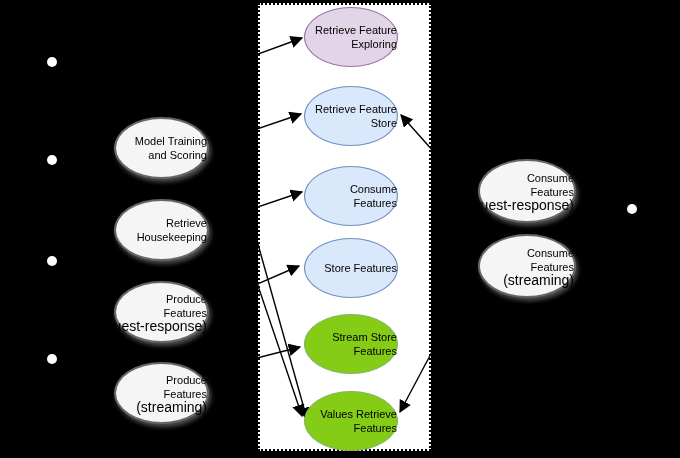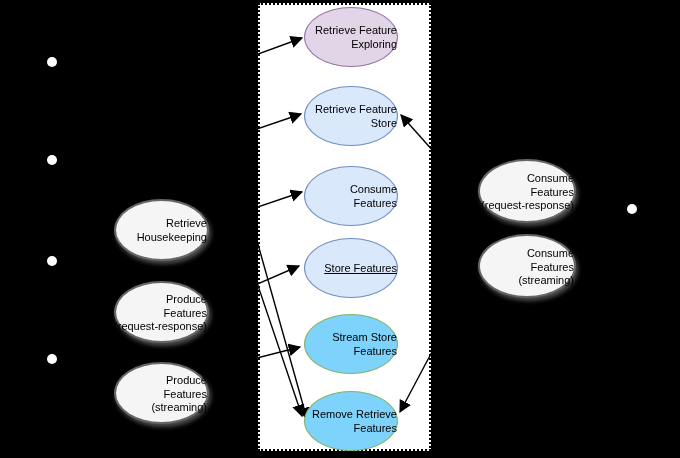--- a/index.html
+++ b/index.html
@@ -29,29 +29,29 @@
     position:absolute;
     border-radius:50%;
     display:flex;flex-direction:column;
     align-items:flex-end;justify-content:center;
     text-align:center;
     font-size:11px;line-height:14px;
     z-index:3;
     box-sizing:border-box;
   }
   .ell span{display:block;white-space:nowrap;}
-  .ell .sub{font-size:11px;line-height:12px;}
+  .ell .sub{font-size:14px;line-height:12px;}
   .gray{
     background:#F5F5F5;
     border:2px solid #666666;
     box-shadow:2px 3px 4px rgba(140,140,140,0.55);
   }
   .purple{background:#E1D5E7;border:1.5px solid #9673A6;}
   .blue{background:#DAE8FC;border:1.5px solid #6C8EBF;}
-  .green{background:#7dd3fc;border:1.5px solid #82B366;}
+  .green{background:#84cc16;border:1.5px solid #82B366;}
   
   .dot{
     position:absolute;width:10px;height:10px;border-radius:50%;
     background:#fff;z-index:3;
   }
 </style>
 </head>
 <body>
 
 <div id="canvas">
@@ -76,20 +76,24 @@
       <line x1="450" y1="318" x2="400" y2="412" marker-end="url(#ah)"></line>
     </g>
   </svg>
 
   <div class="dot" style="left:47px;top:57px;"></div>
   <div class="dot" style="left:47px;top:155px;"></div>
   <div class="dot" style="left:47px;top:256px;"></div>
   <div class="dot" style="left:47px;top:354px;"></div>
   <div class="dot" style="left:627px;top:204px;"></div>
 
+  <div class="ell gray" style="left:114px;top:117px;width:95px;height:62px;">
+    <span>Model Training</span>
+    <span>and Scoring</span>
+  </div>
   <div class="ell gray" style="left:114px;top:199px;width:95px;height:62px;">
     <span>Retrieve</span>
     <span>Housekeeping</span>
   </div>
   <div class="ell gray" style="left:114px;top:281px;width:95px;height:62px;">
     <span>Produce</span>
     <span>Features</span>
     <span class="sub">(request-response)</span>
   </div>
   <div class="ell gray" style="left:114px;top:362px;width:95px;height:62px;">
@@ -103,29 +107,29 @@
     <span>Exploring</span>
   </div>
   <div class="ell blue" style="left:304px;top:86px;width:94px;height:60px;">
     <span>Retrieve Feature</span>
     <span>Store</span>
   </div>
   <div class="ell blue" style="left:304px;top:166px;width:94px;height:60px;">
     <span>Consume</span>
     <span>Features</span>
   </div>
-  <div class="ell blue" style="left:304px;top:238px;width:94px;height:60px;text-decoration:underline;">
+  <div class="ell blue" style="left:304px;top:238px;width:94px;height:60px;">
     <span>Store Features</span>
   </div>
   <div class="ell green" style="left:304px;top:314px;width:94px;height:60px;">
     <span>Stream Store</span>
     <span>Features</span>
   </div>
   <div class="ell green" style="left:304px;top:391px;width:94px;height:60px;">
-    <span>Remove Retrieve</span>
+    <span>Values Retrieve</span>
     <span>Features</span>
   </div>
 
   <div class="ell gray" style="left:478px;top:159px;width:98px;height:64px;">
     <span>Consume</span>
     <span>Features</span>
     <span class="sub">(request-response)</span>
   </div>
   <div class="ell gray" style="left:478px;top:234px;width:98px;height:64px;">
     <span>Consume</span>

